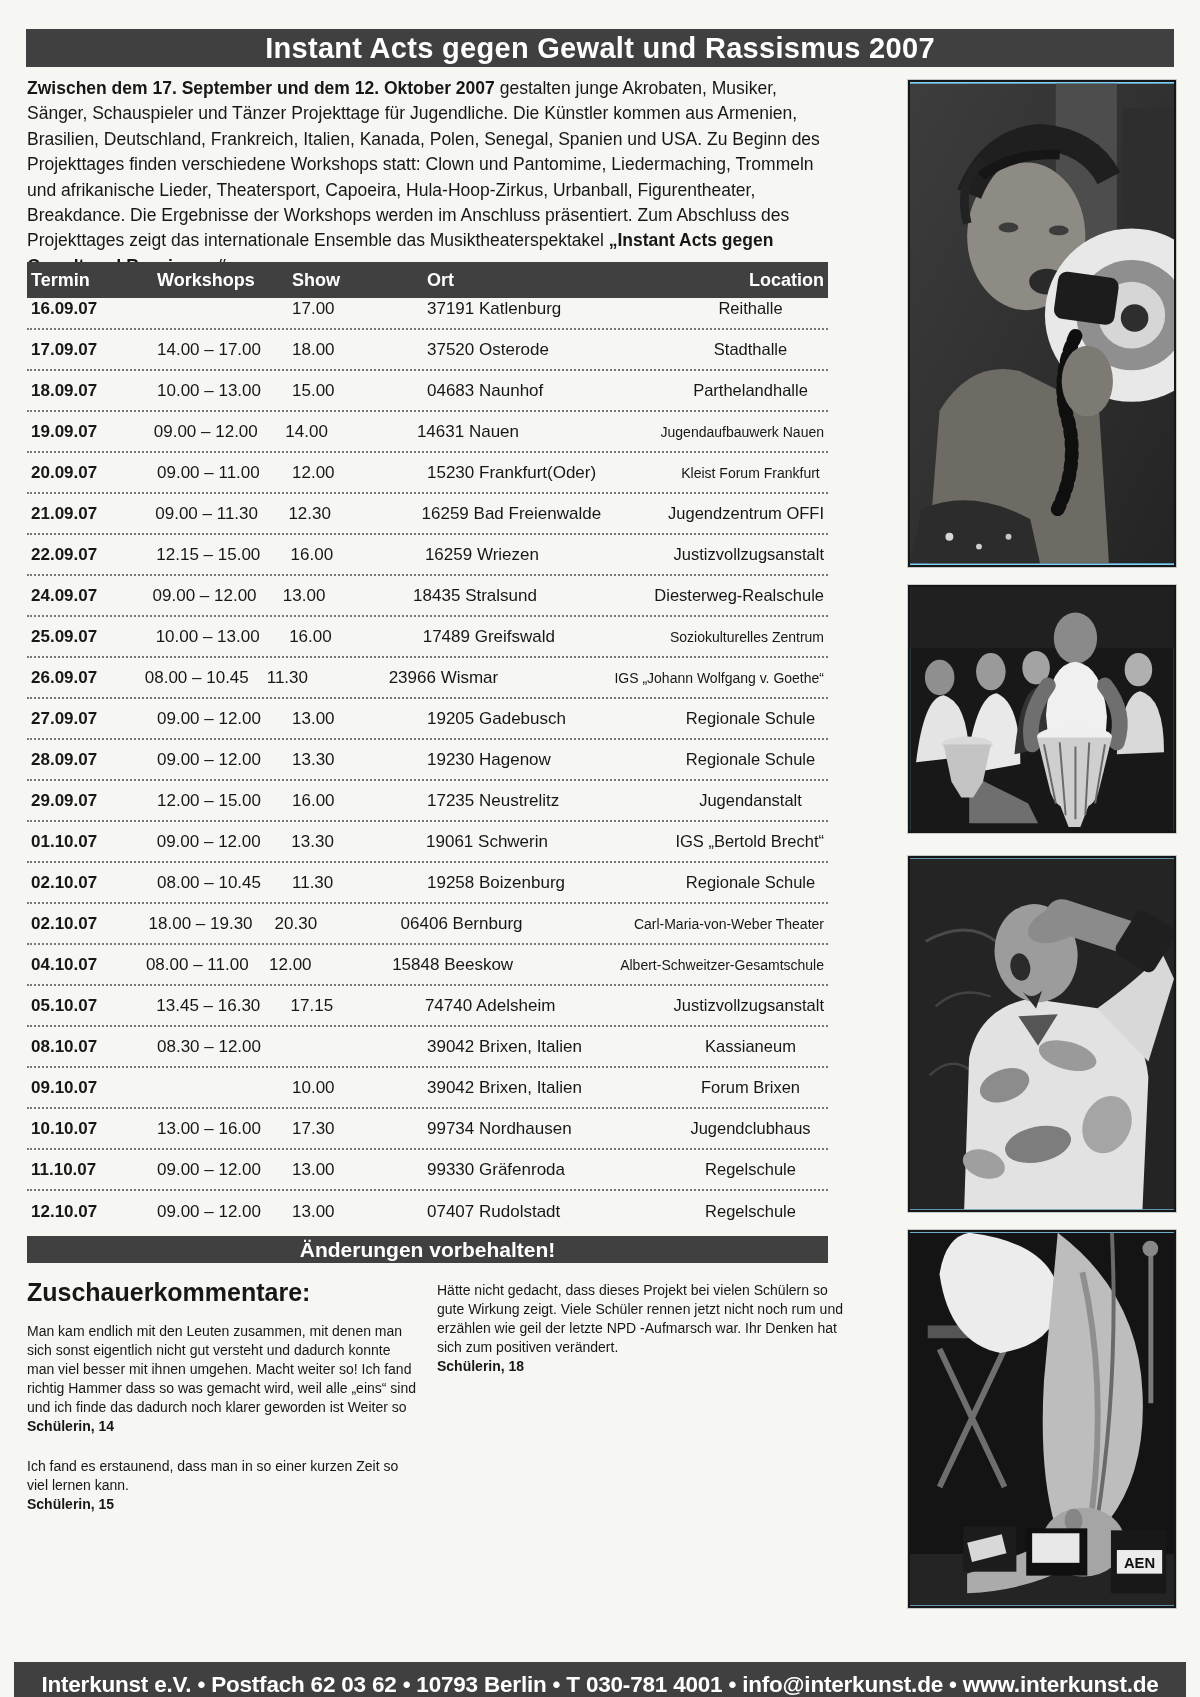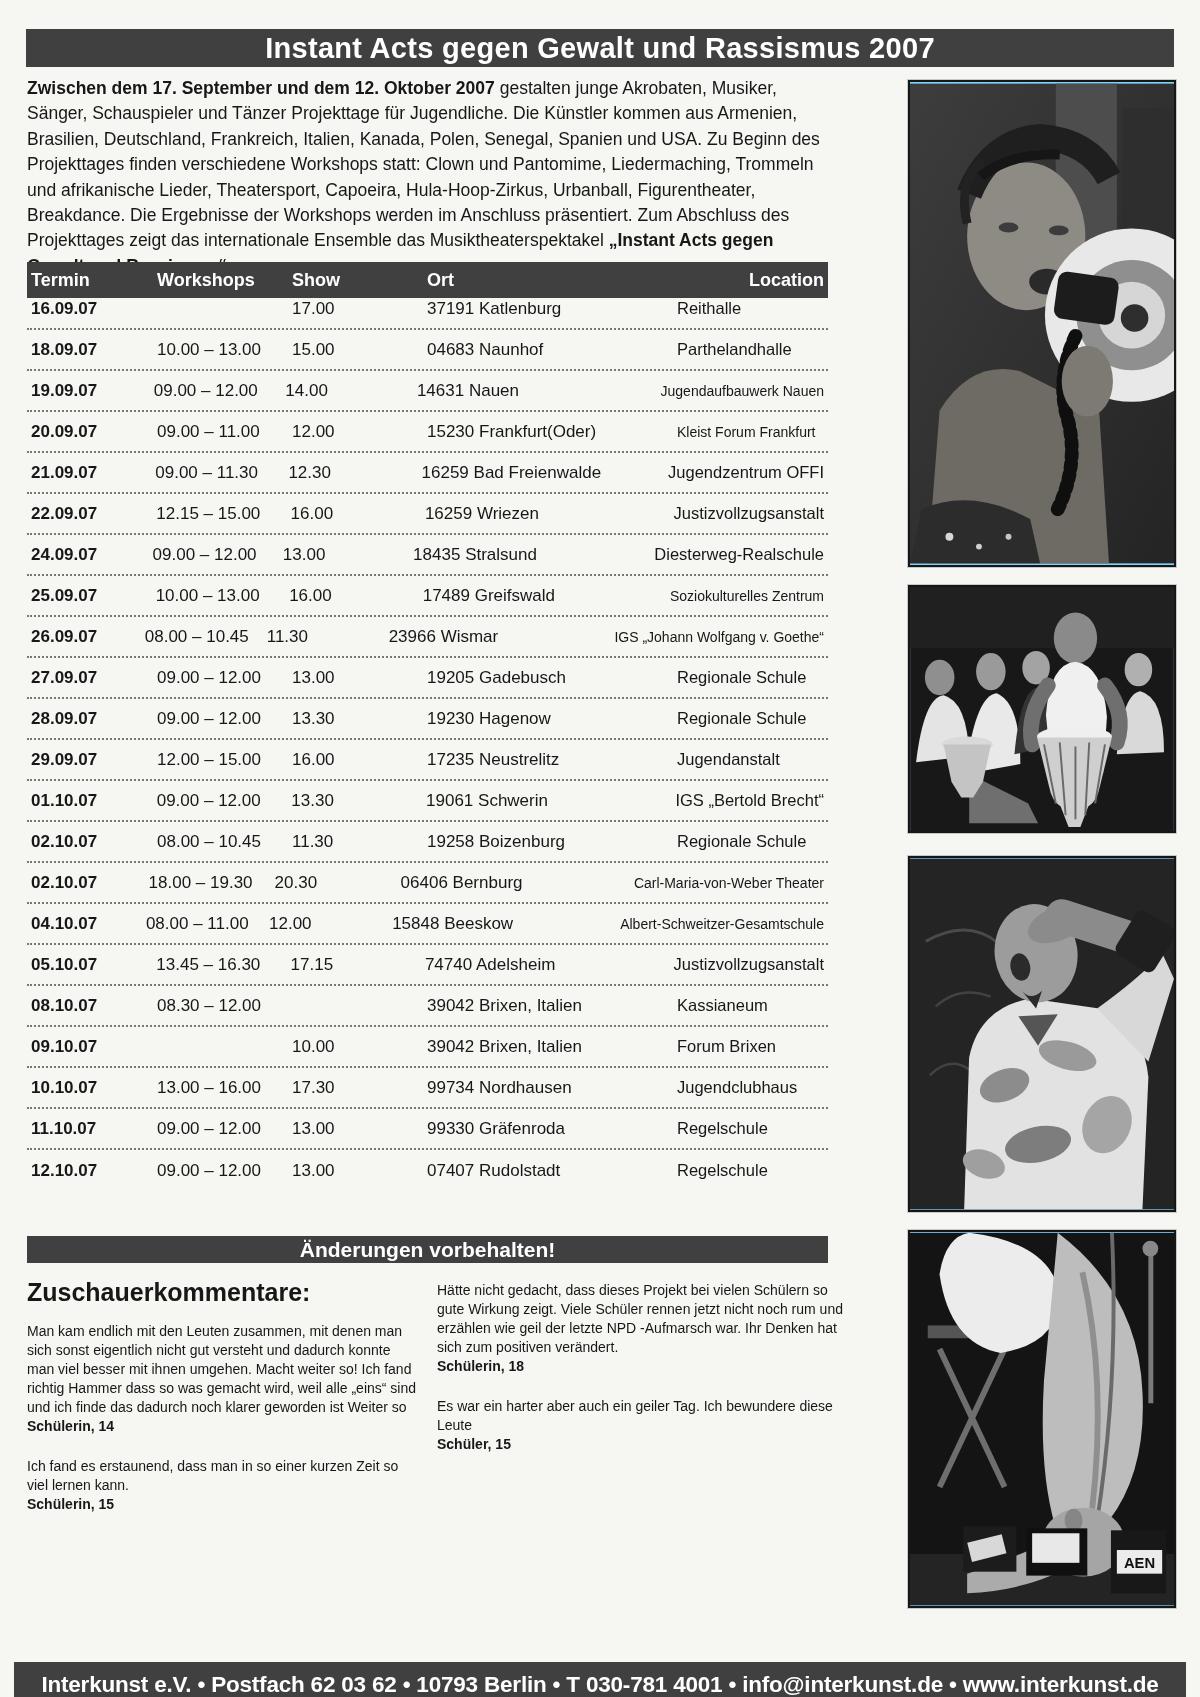--- a/index.html
+++ b/index.html
@@ -18,21 +18,21 @@
   .h-termin{width:126px}.h-workshops{width:135px}.h-show{width:135px}.h-ort{flex:1}.h-location{text-align:right}
 
   .rows { position:absolute; left:27px; top:289px; width:801px; }
   .row { display:flex; align-items:center; height:41px; border-bottom:2px dotted #777; padding:0 4px; font-size:17px; }
   .row:last-child { border-bottom:none; }
   .c-termin { width:126px; font-weight:700; }
   .c-workshops { width:135px; }
   .c-show { width:135px; }
   .c-ort { width:250px; }
   .c-ort .city { font-weight:400; }
-  .c-location { flex:1; text-align:left; white-space:nowrap; font-size:16.5px; }
+  .c-location { flex:1; text-align:center; white-space:nowrap; font-size:16.5px; }
   .c-location.long { font-size:14px; }
 
   .notice-bar { position:absolute; left:27px; top:1236px; width:801px; height:27px; justify-content:center; font-size:21px; font-weight:700; }
 
   .comments-heading { position:absolute; left:27px; top:1278px; font-size:25px; font-weight:700; }
   .comments-col { position:absolute; font-size:14px; line-height:19px; }
   .comments-left { left:27px; top:1322px; width:392px; }
   .comments-right { left:437px; top:1281px; width:414px; }
   .comment { margin-bottom:21px; }
   .c-author { font-weight:700; }
@@ -67,20 +67,27 @@
 
   <div class="rows">
   <div class="row">
     <span class="c-termin">16.09.07</span>
     <span class="c-workshops"></span>
     <span class="c-show">17.00</span>
     <span class="c-ort"><span class="plz">37191</span> <span class="city">Katlenburg</span></span>
     <span class="c-location">Reithalle</span>
   </div>
 
+  <div class="row">
+    <span class="c-termin">17.09.07</span>
+    <span class="c-workshops">14.00 – 17.00</span>
+    <span class="c-show">18.00</span>
+    <span class="c-ort"><span class="plz">37520</span> <span class="city">Osterode</span></span>
+    <span class="c-location">Stadthalle</span>
+  </div>
 
   <div class="row">
     <span class="c-termin">18.09.07</span>
     <span class="c-workshops">10.00 – 13.00</span>
     <span class="c-show">15.00</span>
     <span class="c-ort"><span class="plz">04683</span> <span class="city">Naunhof</span></span>
     <span class="c-location">Parthelandhalle</span>
   </div>
 
   <div class="row">
@@ -260,24 +267,20 @@
     <p class="c-author">Schülerin, 15</p>
   </div>
 </div>
   <div class="comments-col comments-right">
   <div class="comment">
     <p class="c-text">Hätte nicht gedacht, dass dieses Projekt bei vielen Schülern so gute Wirkung zeigt. Viele Schüler rennen jetzt nicht noch rum und erzählen wie geil der letzte NPD -Aufmarsch war. Ihr Denken hat sich zum positiven verändert.</p>
     <p class="c-author">Schülerin, 18</p>
   </div>
 
 
-  <div class="comment">
-    <p class="c-text">Es war ein harter aber auch ein geiler Tag. Ich bewundere diese Leute</p>
-    <p class="c-author">Schüler, 15</p>
-  </div>
 </div>
 
   <div class="bar footer-bar">
     <span>Interkunst e.V. • Postfach 62 03 62 • 10793 Berlin • T 030-781 4001 • info@interkunst.de • www.interkunst.de</span>
   </div>
 
   <div class="photo" id="p1">
     <svg viewBox="0 0 268 487">
       <defs>
         <linearGradient id="g1" x1="0" y1="0" x2="1" y2="1">

